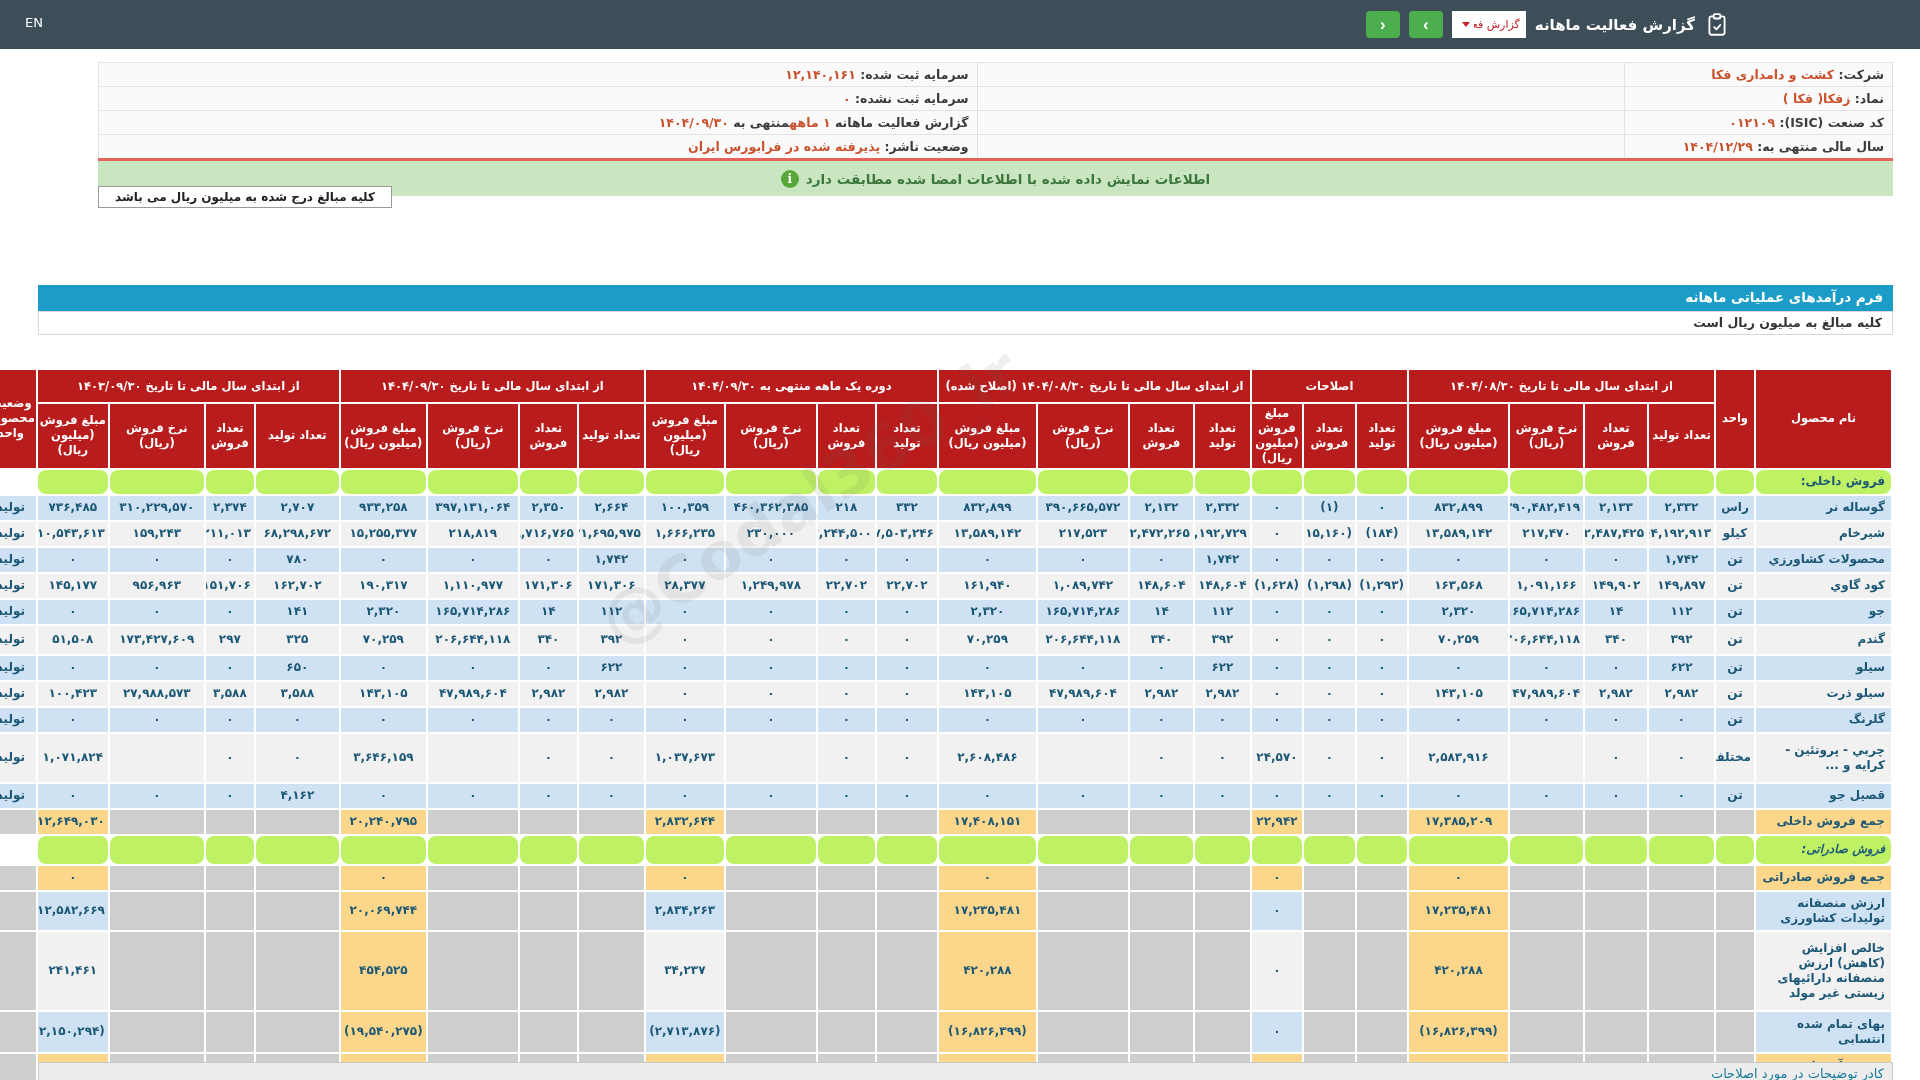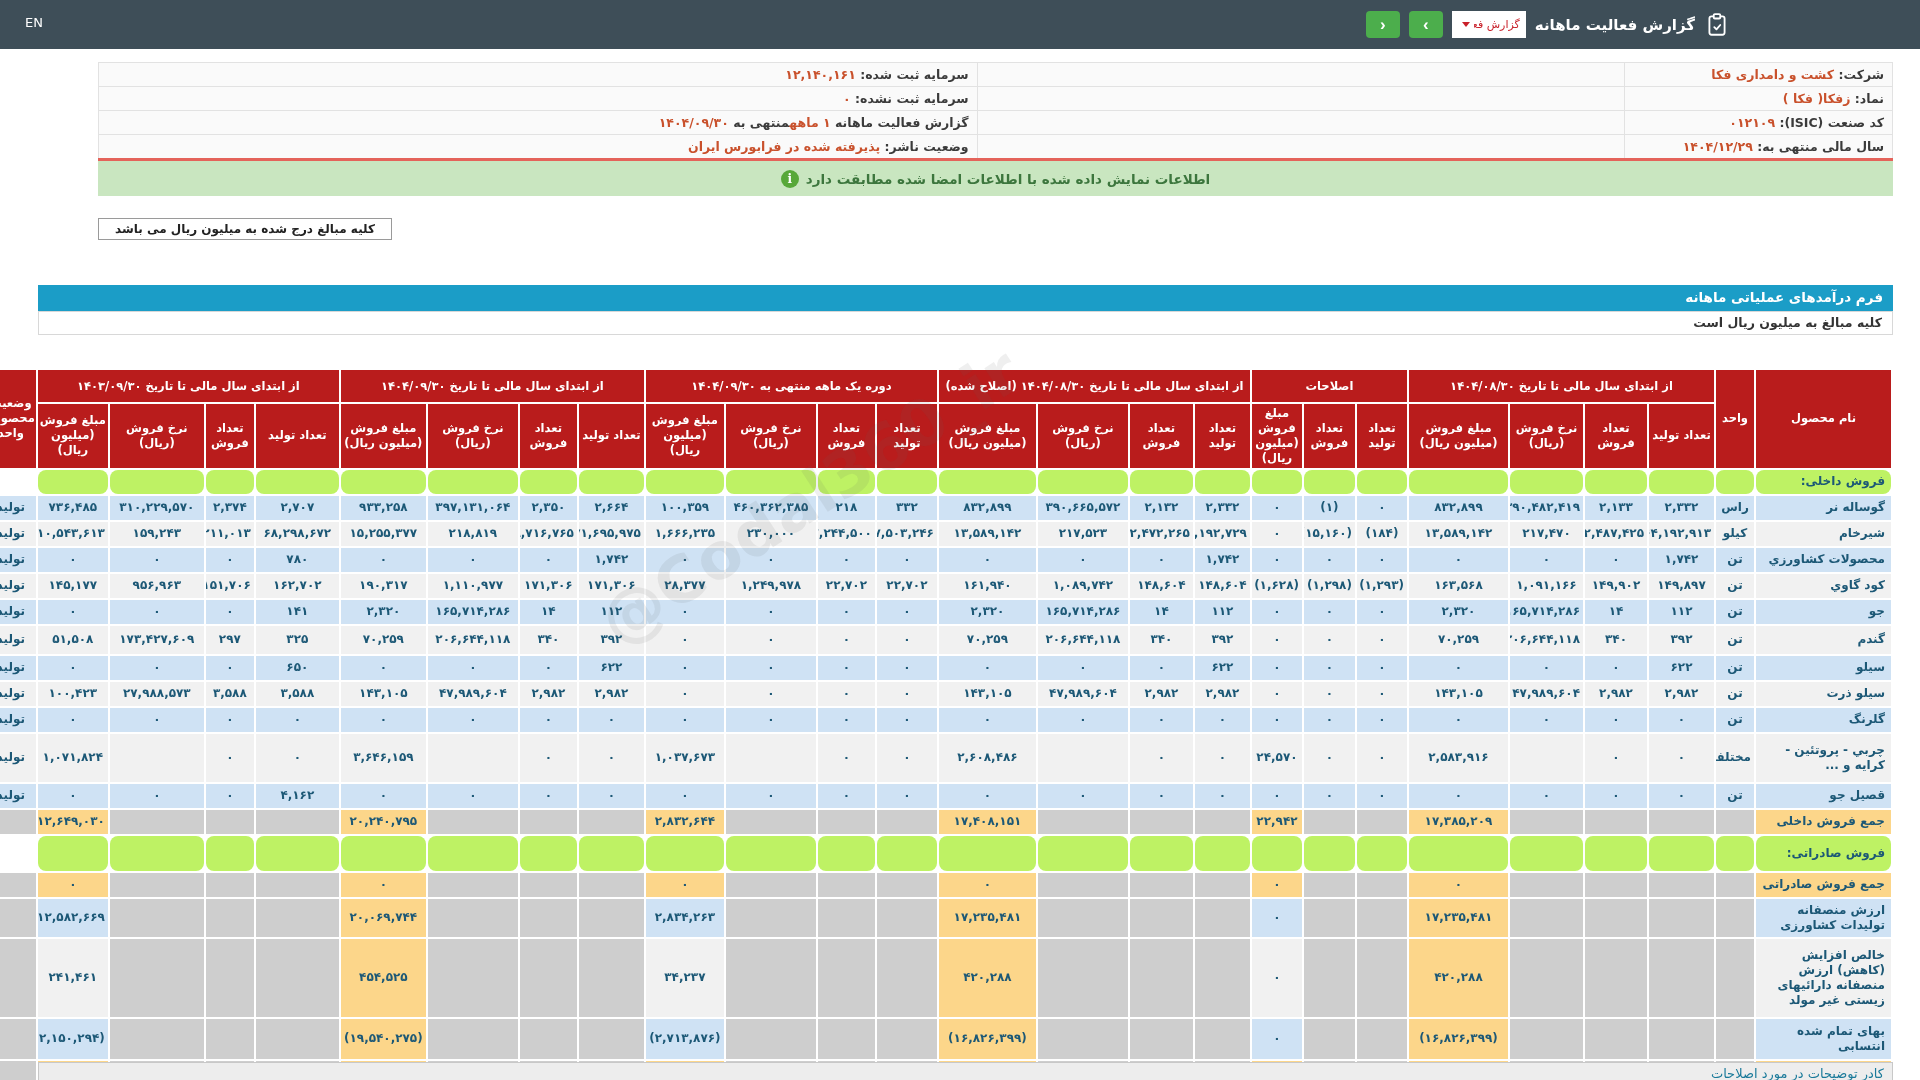--- a/index.html
+++ b/index.html
@@ -33,21 +33,21 @@
   
   #red-line { top:158px; right:27px; width:1795px; height:3px; background:#e4635a; }
   #signed-banner { top:161px; right:27px; width:1795px; height:35px; background:#c9e6c0;
     display:flex; align-items:center; justify-content:center; gap:7px; }
   #signed-banner .txt { color:#3c763d; font-size:13.5px; font-weight:bold; }
   #info-badge { width:18px; height:18px; border-radius:50%; background:#57a839; color:#fff;
     font-size:12px; font-weight:bold; text-align:center; line-height:18px;
     font-family:"DejaVu Serif", serif; }
 
   
-  #note-box { top:218px; right:1528px; width:294px; height:22px; border:1px solid #9a9a9a;
+  #note-box { top:186px; right:1528px; width:294px; height:22px; border:1px solid #9a9a9a;
     background:#fff; font-size:12px; font-weight:bold; color:#222; text-align:center;
     line-height:20px; }
 
   
   #form-bar { top:285px; right:27px; width:1855px; height:26px; background:#1b9dc7;
     color:#fff; font-size:13.5px; font-weight:bold; text-align:right; padding:4px 10px; }
   #form-subtitle { top:311px; right:27px; width:1855px; height:24px; background:#fff;
     border:1px solid #d8d8d8; color:#333; font-size:12.5px; font-weight:bold;
     text-align:right; padding:3px 10px; }
 
@@ -573,21 +573,21 @@
             <td class="gy" style="height: 24px;"></td>
             <td class="gy" style="height: 24px;"></td>
             <td class="yl" style="height: 24px;">۲۰,۲۴۰,۷۹۵</td>
             <td class="gy" style="height: 24px;"></td>
             <td class="gy" style="height: 24px;"></td>
             <td class="gy" style="height: 24px;"></td>
             <td class="yl" style="height: 24px;">۱۲,۶۴۹,۰۳۰</td>
             <td class="gy" style="height: 24px;"></td>
           </tr>
           <tr>
-            <td class="sec name" style="height: 35px;">فروش صادراتی:</td>
+            <td class="sec name" style="height: 28px; font-style: italic;">فروش صادراتی:</td>
             <td class="sec" style="height: 24px;"></td>
             <td class="sec" style="height: 24px;"></td>
             <td class="sec" style="height: 24px;"></td>
             <td class="sec" style="height: 24px;"></td>
             <td class="sec" style="height: 24px;"></td>
             <td class="sec" style="height: 24px;"></td>
             <td class="sec" style="height: 24px;"></td>
             <td class="sec" style="height: 24px;"></td>
             <td class="sec" style="height: 24px;"></td>
             <td class="sec" style="height: 24px;"></td>

